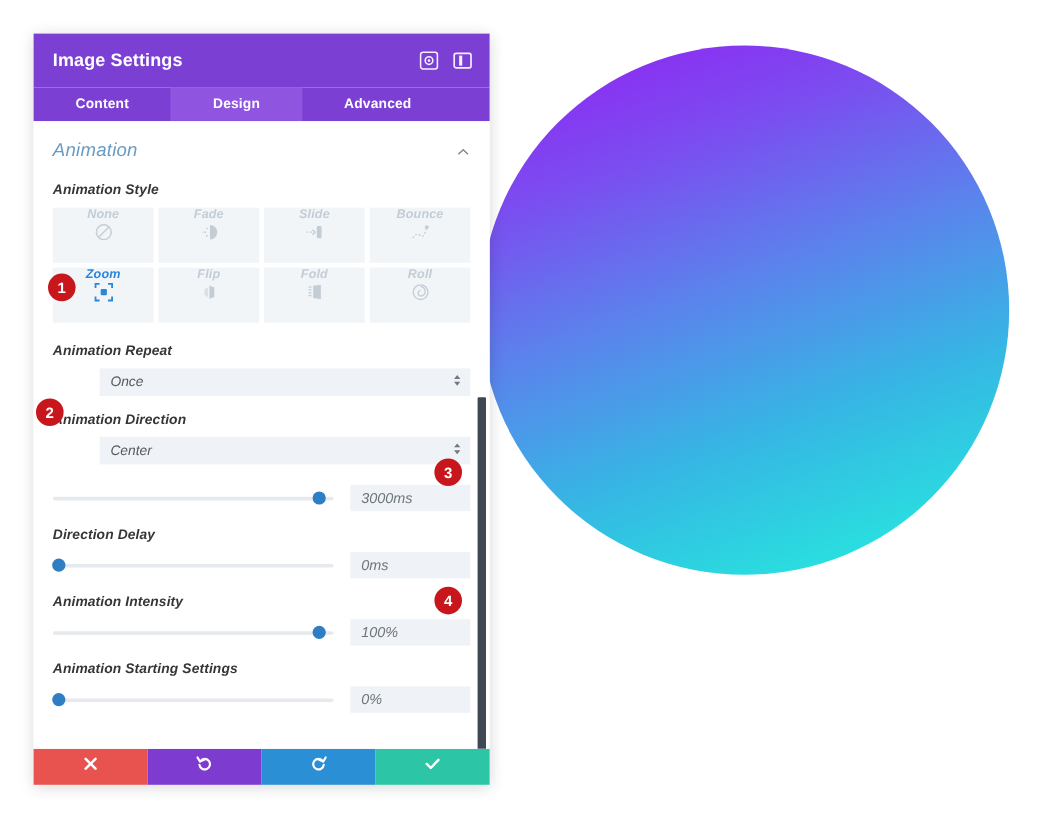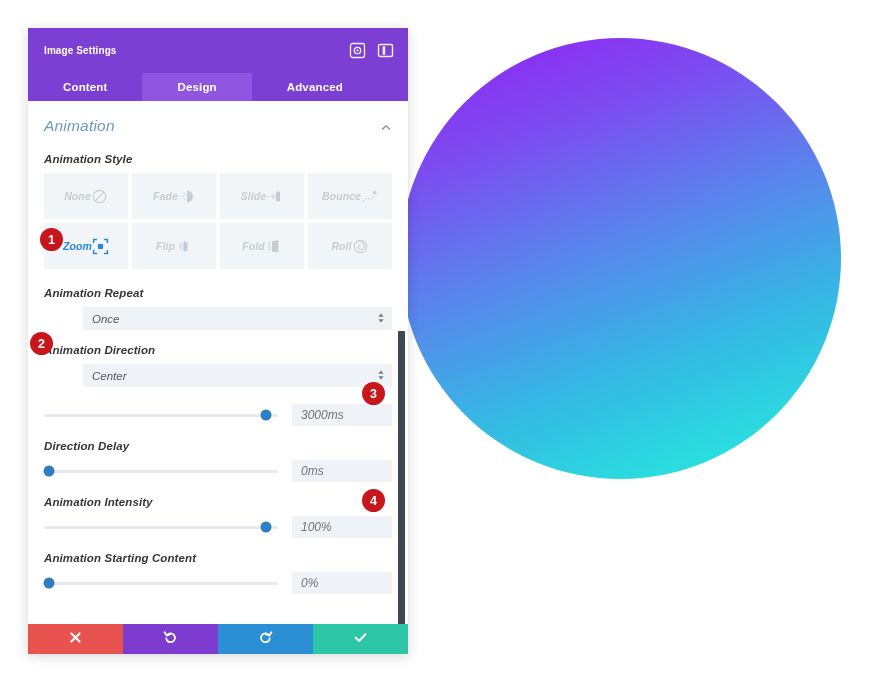--- a/index.html
+++ b/index.html
@@ -34,21 +34,21 @@
   
   .modal-header {
     height: 45px;
     background: #7b3fd4;
     display: flex; align-items: center;
     padding: 0 14px 0 16px;
     flex: 0 0 auto;
   }
   .modal-title {
     color: #ffffff;
-    font-size: 10px;
+    font-size: 15px;
     font-weight: bold;
     letter-spacing: .1px;
     flex: 1;
   }
   .header-icon {
     width: 18px; height: 18px;
     margin-left: 10px;
     display: flex; align-items: center; justify-content: center;
     opacity: .92;
   }
@@ -107,22 +107,22 @@
 
   
   .style-grid {
     display: grid;
     grid-template-columns: repeat(4, 1fr);
     gap: 4px;
   }
   .style-cell {
     background: #f2f5f8;
     height: 46px;
-    display: flex; flex-direction: row;
-    align-items: center; justify-content: center;
+    display: flex; flex-direction: column;
+    align-items: center; justify-content: flex-start;
     gap: 0;
   }
   .style-name {
     font-size: 10.5px;
     font-weight: bold;
     color: #c3cdd6;
     letter-spacing: .1px;
   }
   .style-cell.selected .style-name { color: #2b87da; }
   .style-ico { width: 17px; height: 17px; display:block; }
@@ -418,21 +418,21 @@
           <div class="slider-track-wrap">
             <div class="slider-track">
               <div class="slider-thumb" style="left:95%"></div>
             </div>
           </div>
           <div class="slider-input">100%</div>
         </div>
       </div>
 
       <div class="field" style="margin-top:14px">
-        <span class="field-label">Animation Starting Content</span>
+        <span class="field-label">Animation Starting Settings</span>
         <div class="slider-row">
           <div class="slider-track-wrap">
             <div class="slider-track">
               <div class="slider-thumb" style="left:2%"></div>
             </div>
           </div>
           <div class="slider-input">0%</div>
         </div>
       </div>
 

